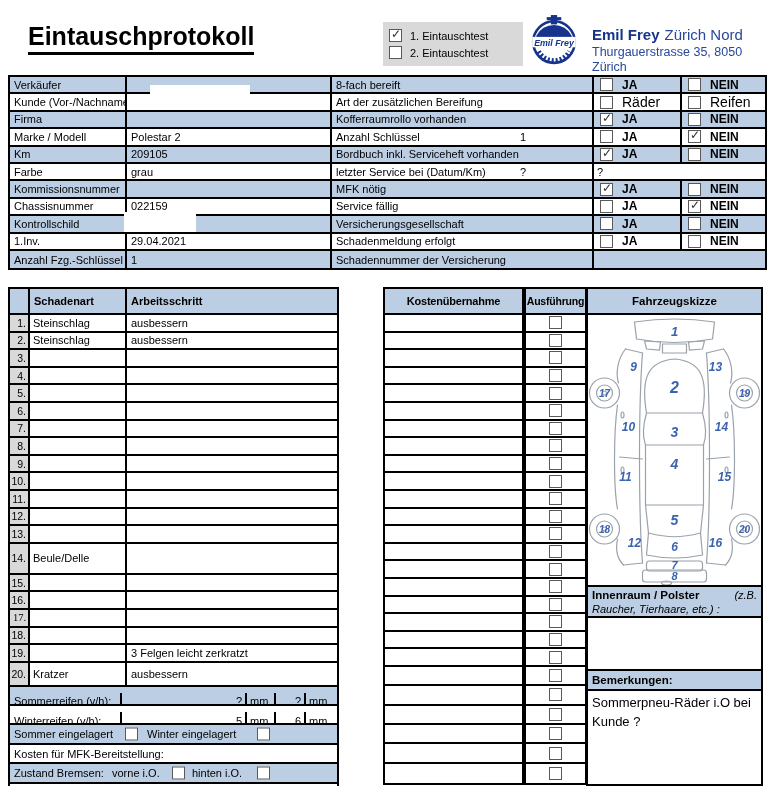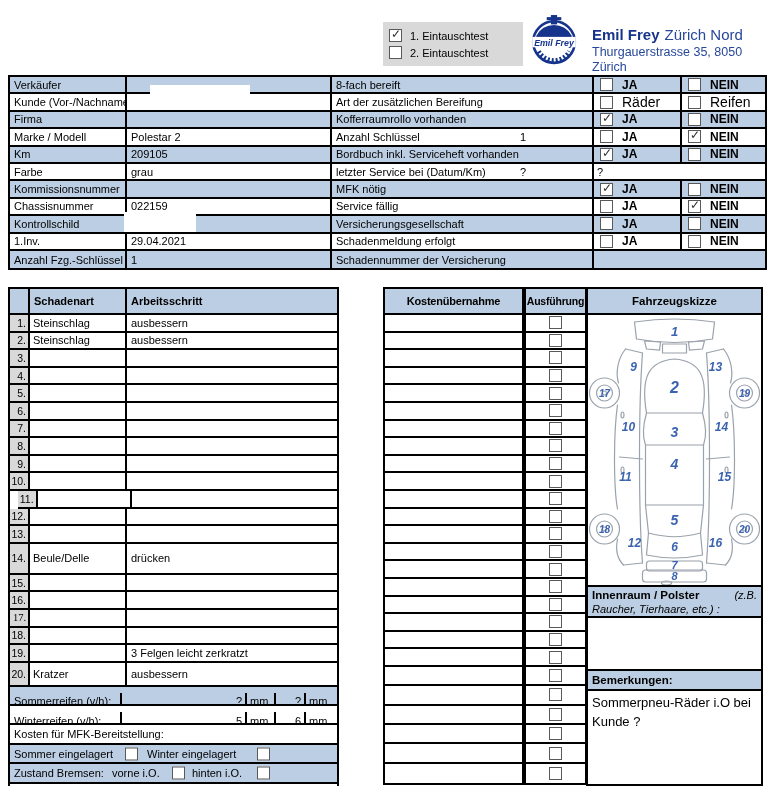--- a/index.html
+++ b/index.html
@@ -87,20 +87,21 @@
 
   .redact{position:absolute;background:#fff;z-index:5;}
   #redact-kunde{left:150px;top:85px;width:100px;height:23px;}
   #redact-schild{left:124px;top:212px;width:72px;height:20px;}
 </style>
 </head>
 <body>
 
 <div class="page">
 
+  <h1 id="title">Eintauschprotokoll</h1>
 
   <div id="test-panel">
       <div class="test-row">
         <span class="cb checked"></span>
         <span class="test-lab">1. Eintauschtest</span>
       </div>
       <div class="test-row">
         <span class="cb"></span>
         <span class="test-lab">2. Eintauschtest</span>
       </div>
@@ -351,39 +352,38 @@
         <div class="drow" style="height: 17.6px;">
           <div class="dc dn">9.</div>
           <div class="dc ds"></div>
           <div class="dc da"></div>
         </div>
         <div class="drow" style="height: 17.6px;">
           <div class="dc dn">10.</div>
           <div class="dc ds"></div>
           <div class="dc da"></div>
         </div>
-        <div class="drow" style="height: 17.6px; margin-left: 8px;">
+        <div class="drow" style="height: 17.6px;">
           <div class="dc dn">11.</div>
           <div class="dc ds"></div>
           <div class="dc da"></div>
         </div>
         <div class="drow" style="height: 17.6px;">
           <div class="dc dn">12.</div>
           <div class="dc ds"></div>
           <div class="dc da"></div>
         </div>
         <div class="drow" style="height: 17.6px;">
           <div class="dc dn">13.</div>
           <div class="dc ds"></div>
           <div class="dc da"></div>
         </div>
         <div class="drow" style="height: 31px;">
           <div class="dc dn">14.</div>
           <div class="dc ds">Beule/Delle</div>
-          <div class="dc da">drücken</div>
         </div>
         <div class="drow" style="height: 17.6px;">
           <div class="dc dn">15.</div>
           <div class="dc ds"></div>
           <div class="dc da"></div>
         </div>
         <div class="drow" style="height: 17.6px;">
           <div class="dc dn">16.</div>
           <div class="dc ds"></div>
           <div class="dc da"></div>
@@ -417,28 +417,28 @@
       <div class="bc b-v2">?</div>
       <div class="bc b-mm2">mm</div>
     </div>
     <div class="brow">
       <div class="bc b-lab">Winterreifen (v/h):</div>
       <div class="bc b-v1">5</div>
       <div class="bc b-mm1">mm</div>
       <div class="bc b-v2">6</div>
       <div class="bc b-mm2">mm</div>
     </div>
-    <div class="brow">
-      <div class="b-full">Kosten für MFK-Bereitstellung:</div>
-    </div>
     <div class="brow blue">
       <span class="abs" style="left:4px">Sommer eingelagert</span>
       <span class="cb abs" style="left:115px"></span>
       <span class="abs" style="left:137px">Winter eingelagert</span>
       <span class="cb abs" style="left:247px"></span>
+    </div>
+    <div class="brow">
+      <div class="b-full">Kosten für MFK-Bereitstellung:</div>
     </div>
     <div class="brow blue">
       <span class="abs" style="left:4px">Zustand Bremsen:</span>
       <span class="abs" style="left:102px">vorne i.O.</span>
       <span class="cb abs" style="left:162px"></span>
       <span class="abs" style="left:182px">hinten i.O.</span>
       <span class="cb abs" style="left:247px"></span>
     </div>
     <div class="brow">
       <div class="b-full">Servicekosten:</div>

